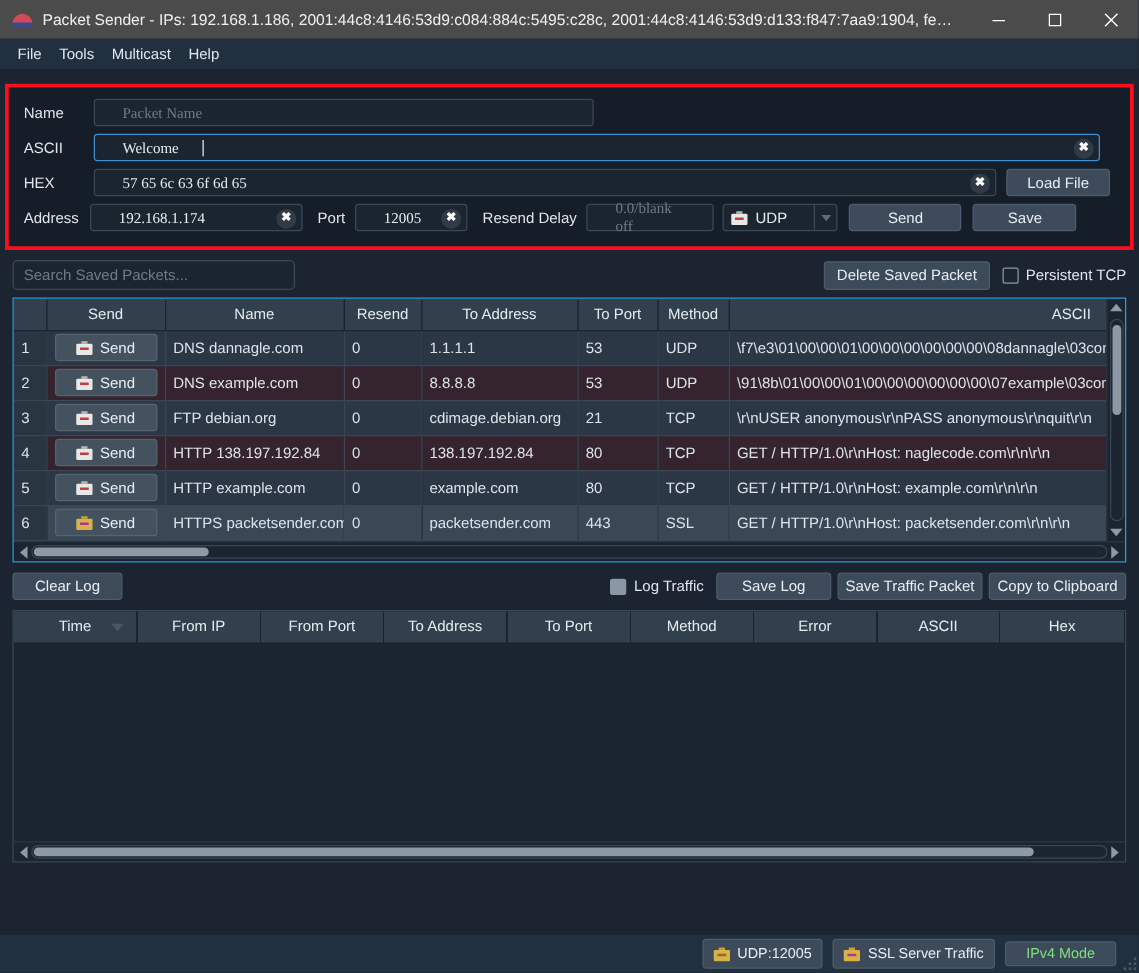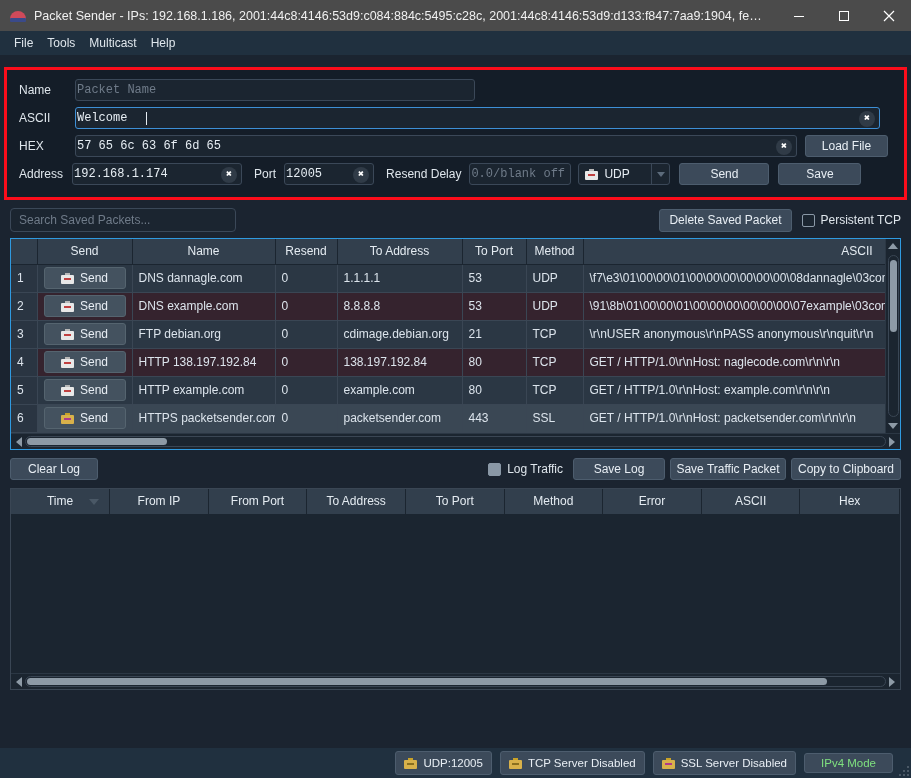--- a/index.html
+++ b/index.html
@@ -62,22 +62,22 @@
   }
   .form-row:last-child { margin-bottom: 1px; }
   .lbl {
     color: #dfe6ec; font-size: 12px;
     flex: 0 0 auto; white-space: nowrap;
   }
   .inp {
     background: #1b2530; border: 1px solid #3b4858;
     border-radius: 3px; height: 22px;
     color: #e6edf3; font-size: 12px;
-    padding: 0 1px; display: flex; align-items: center;
-    position: relative; font-family: Liberation Mono, monospace; text-align: right;
+    padding: 0 22px; display: flex; align-items: center;
+    position: relative; font-family: Liberation Serif, serif;
   }
   .inp.ph { color: #6f7b89; }
   .inp.focused { border: 1px solid #3d8fd6; gap: 18px; }
   .caret {
     display: inline-block; width: 1px; height: 13px;
     background: #e6edf3; margin-left: 1px;
   }
   .clearbtn {
     position: absolute; right: 4px; top: 3px;
     width: 16px; height: 16px; border-radius: 50%;
@@ -618,34 +618,26 @@
 <div class="statusbar">
   <div class="status-chip">
     <span class="pkticon">
         <span class="lid"></span>
         <span class="box"></span>
         <span class="line"></span>
       </span>
     <span>UDP:12005</span>
   </div>
   <div class="status-chip">
-    <span class="pkticon">
-        <span class="lid"></span>
-        <span class="box"></span>
-        <span class="line"></span>
-      </span>
-    <span>TCP Server Disabled</span>
-  </div>
-  <div class="status-chip">
     <span class="pkticon ssl">
         <span class="lid"></span>
         <span class="box"></span>
         <span class="line"></span>
       </span>
-    <span>SSL Server Disabled</span>
+    <span>SSL Server Traffic</span>
   </div>
   <div class="status-chip green">IPv4 Mode</div>
   <div class="grip">
     <i style="right:0;bottom:0"></i>
       <i style="right:4px;bottom:0"></i>
       <i style="right:8px;bottom:0"></i>
     <i style="right:0;bottom:4px"></i>
       <i style="right:4px;bottom:4px"></i>
     <i style="right:0;bottom:8px"></i>
   </div>

